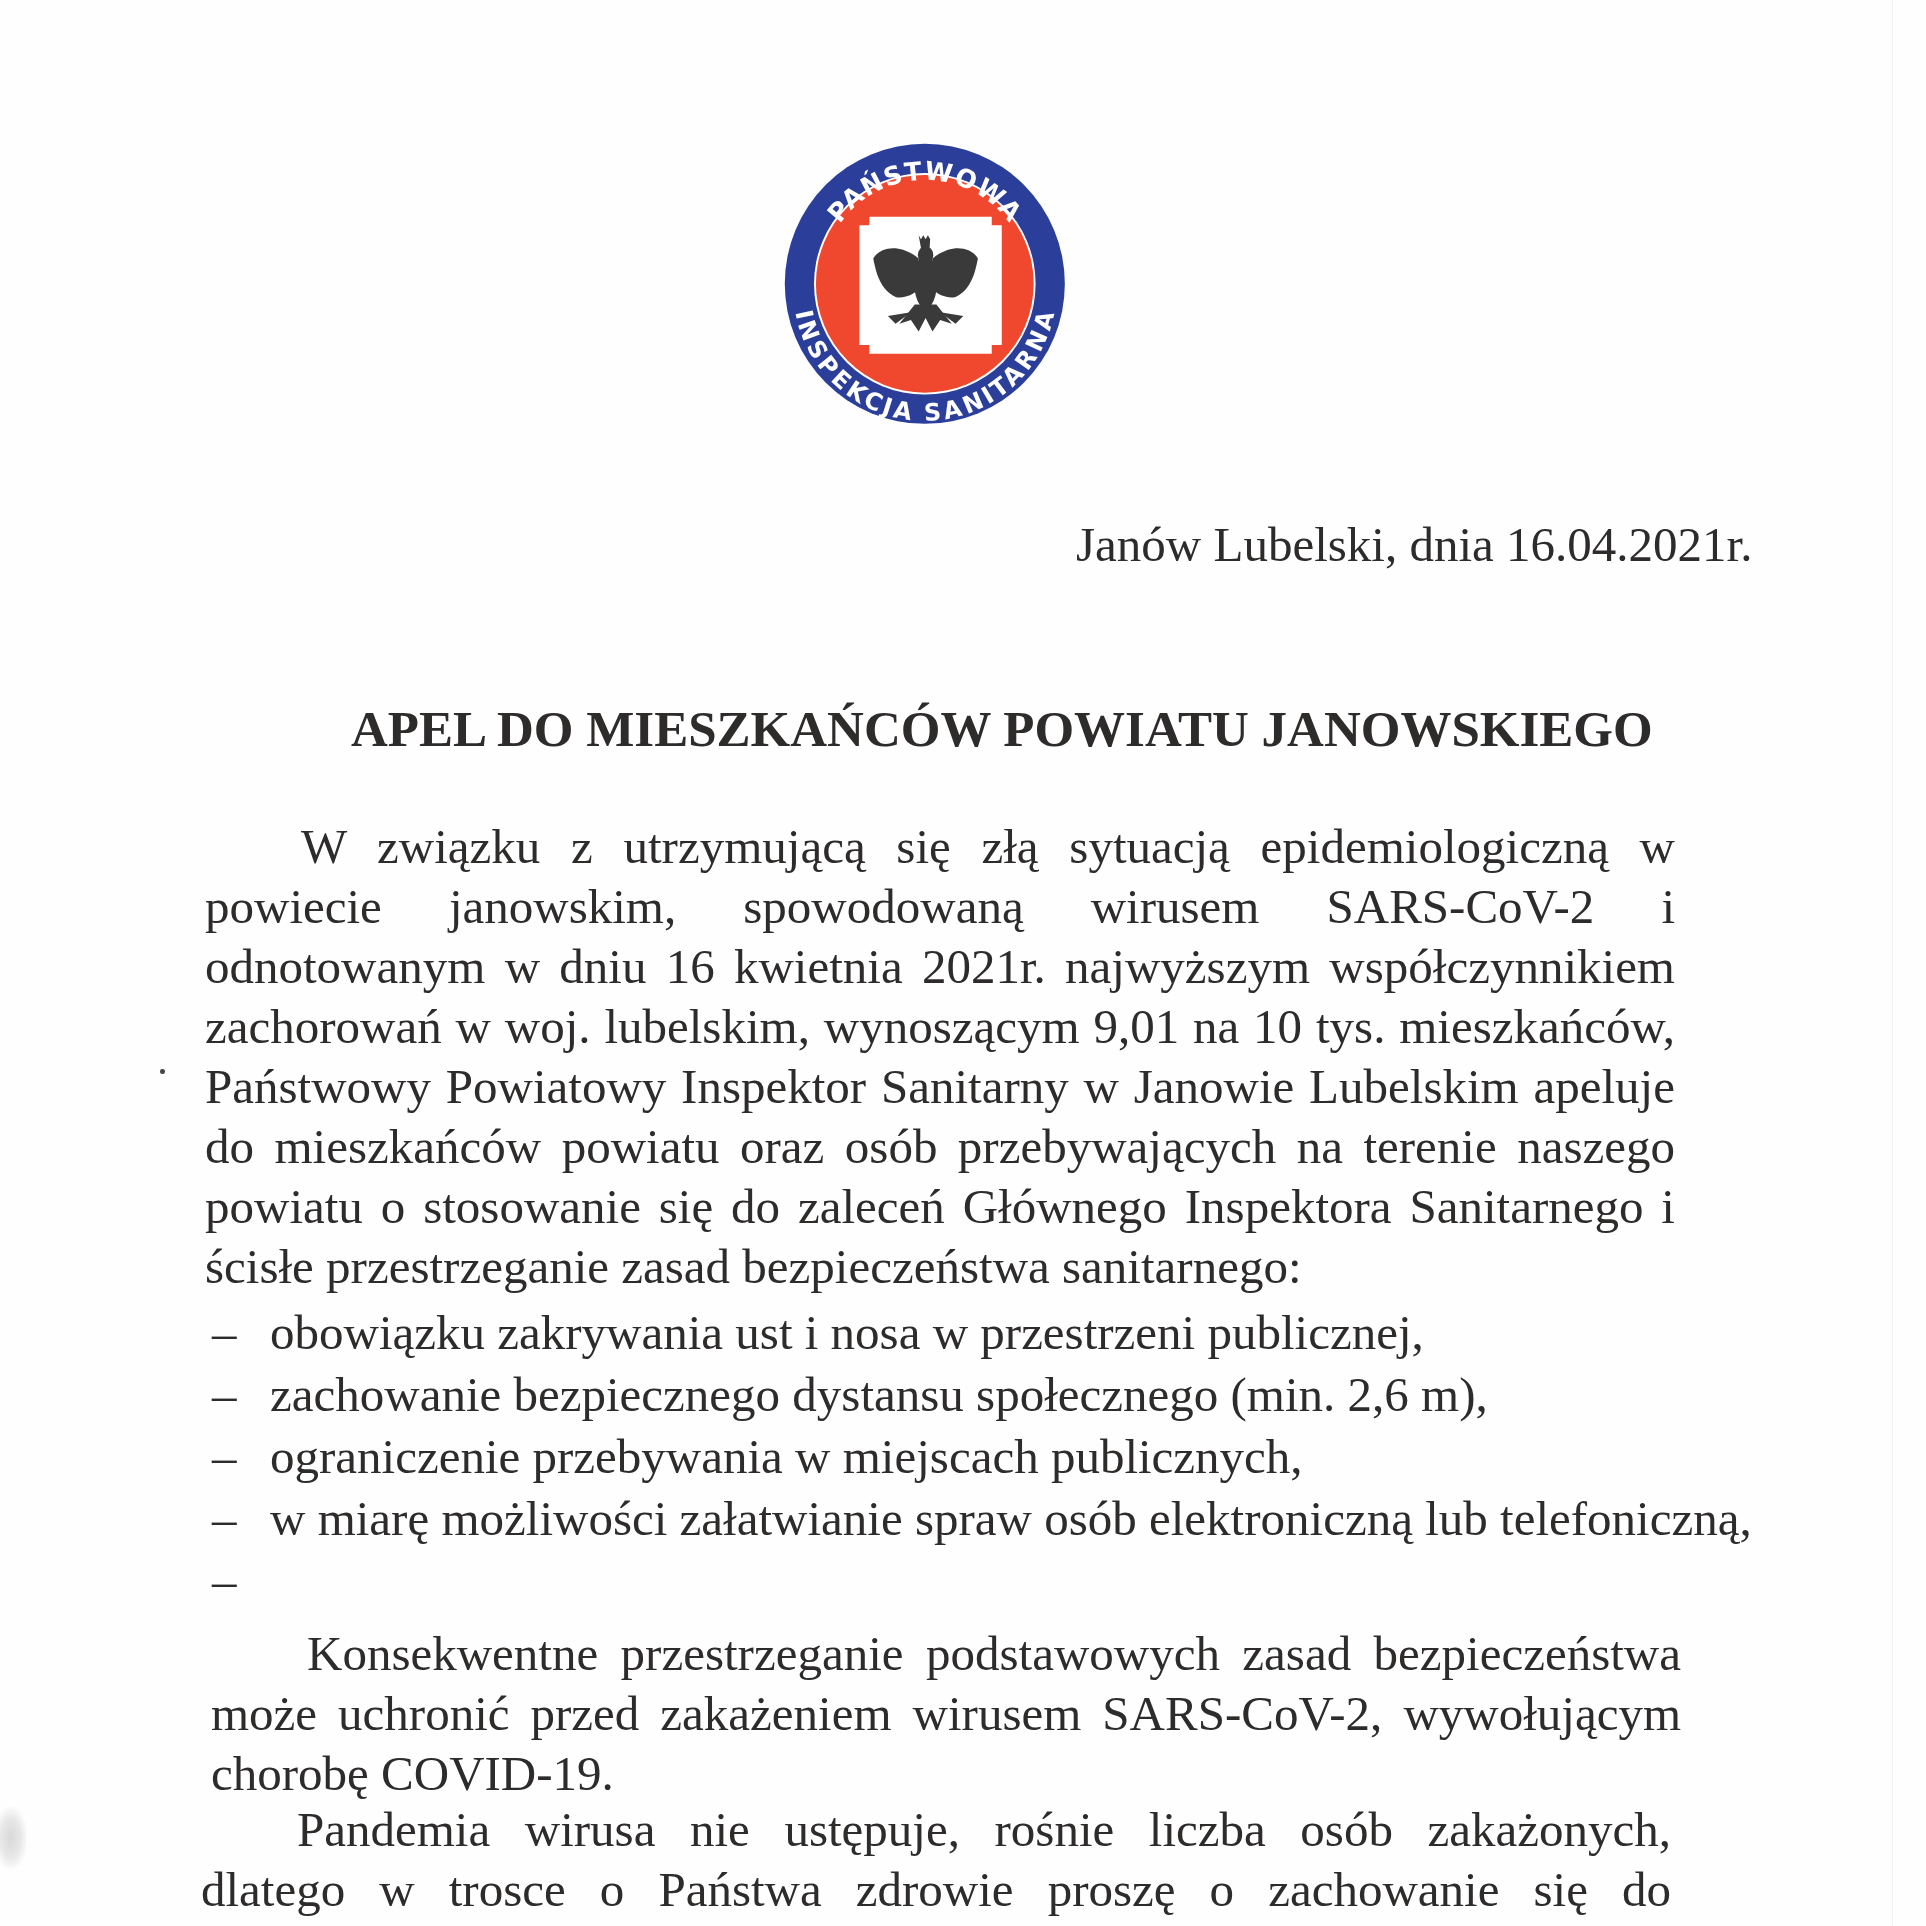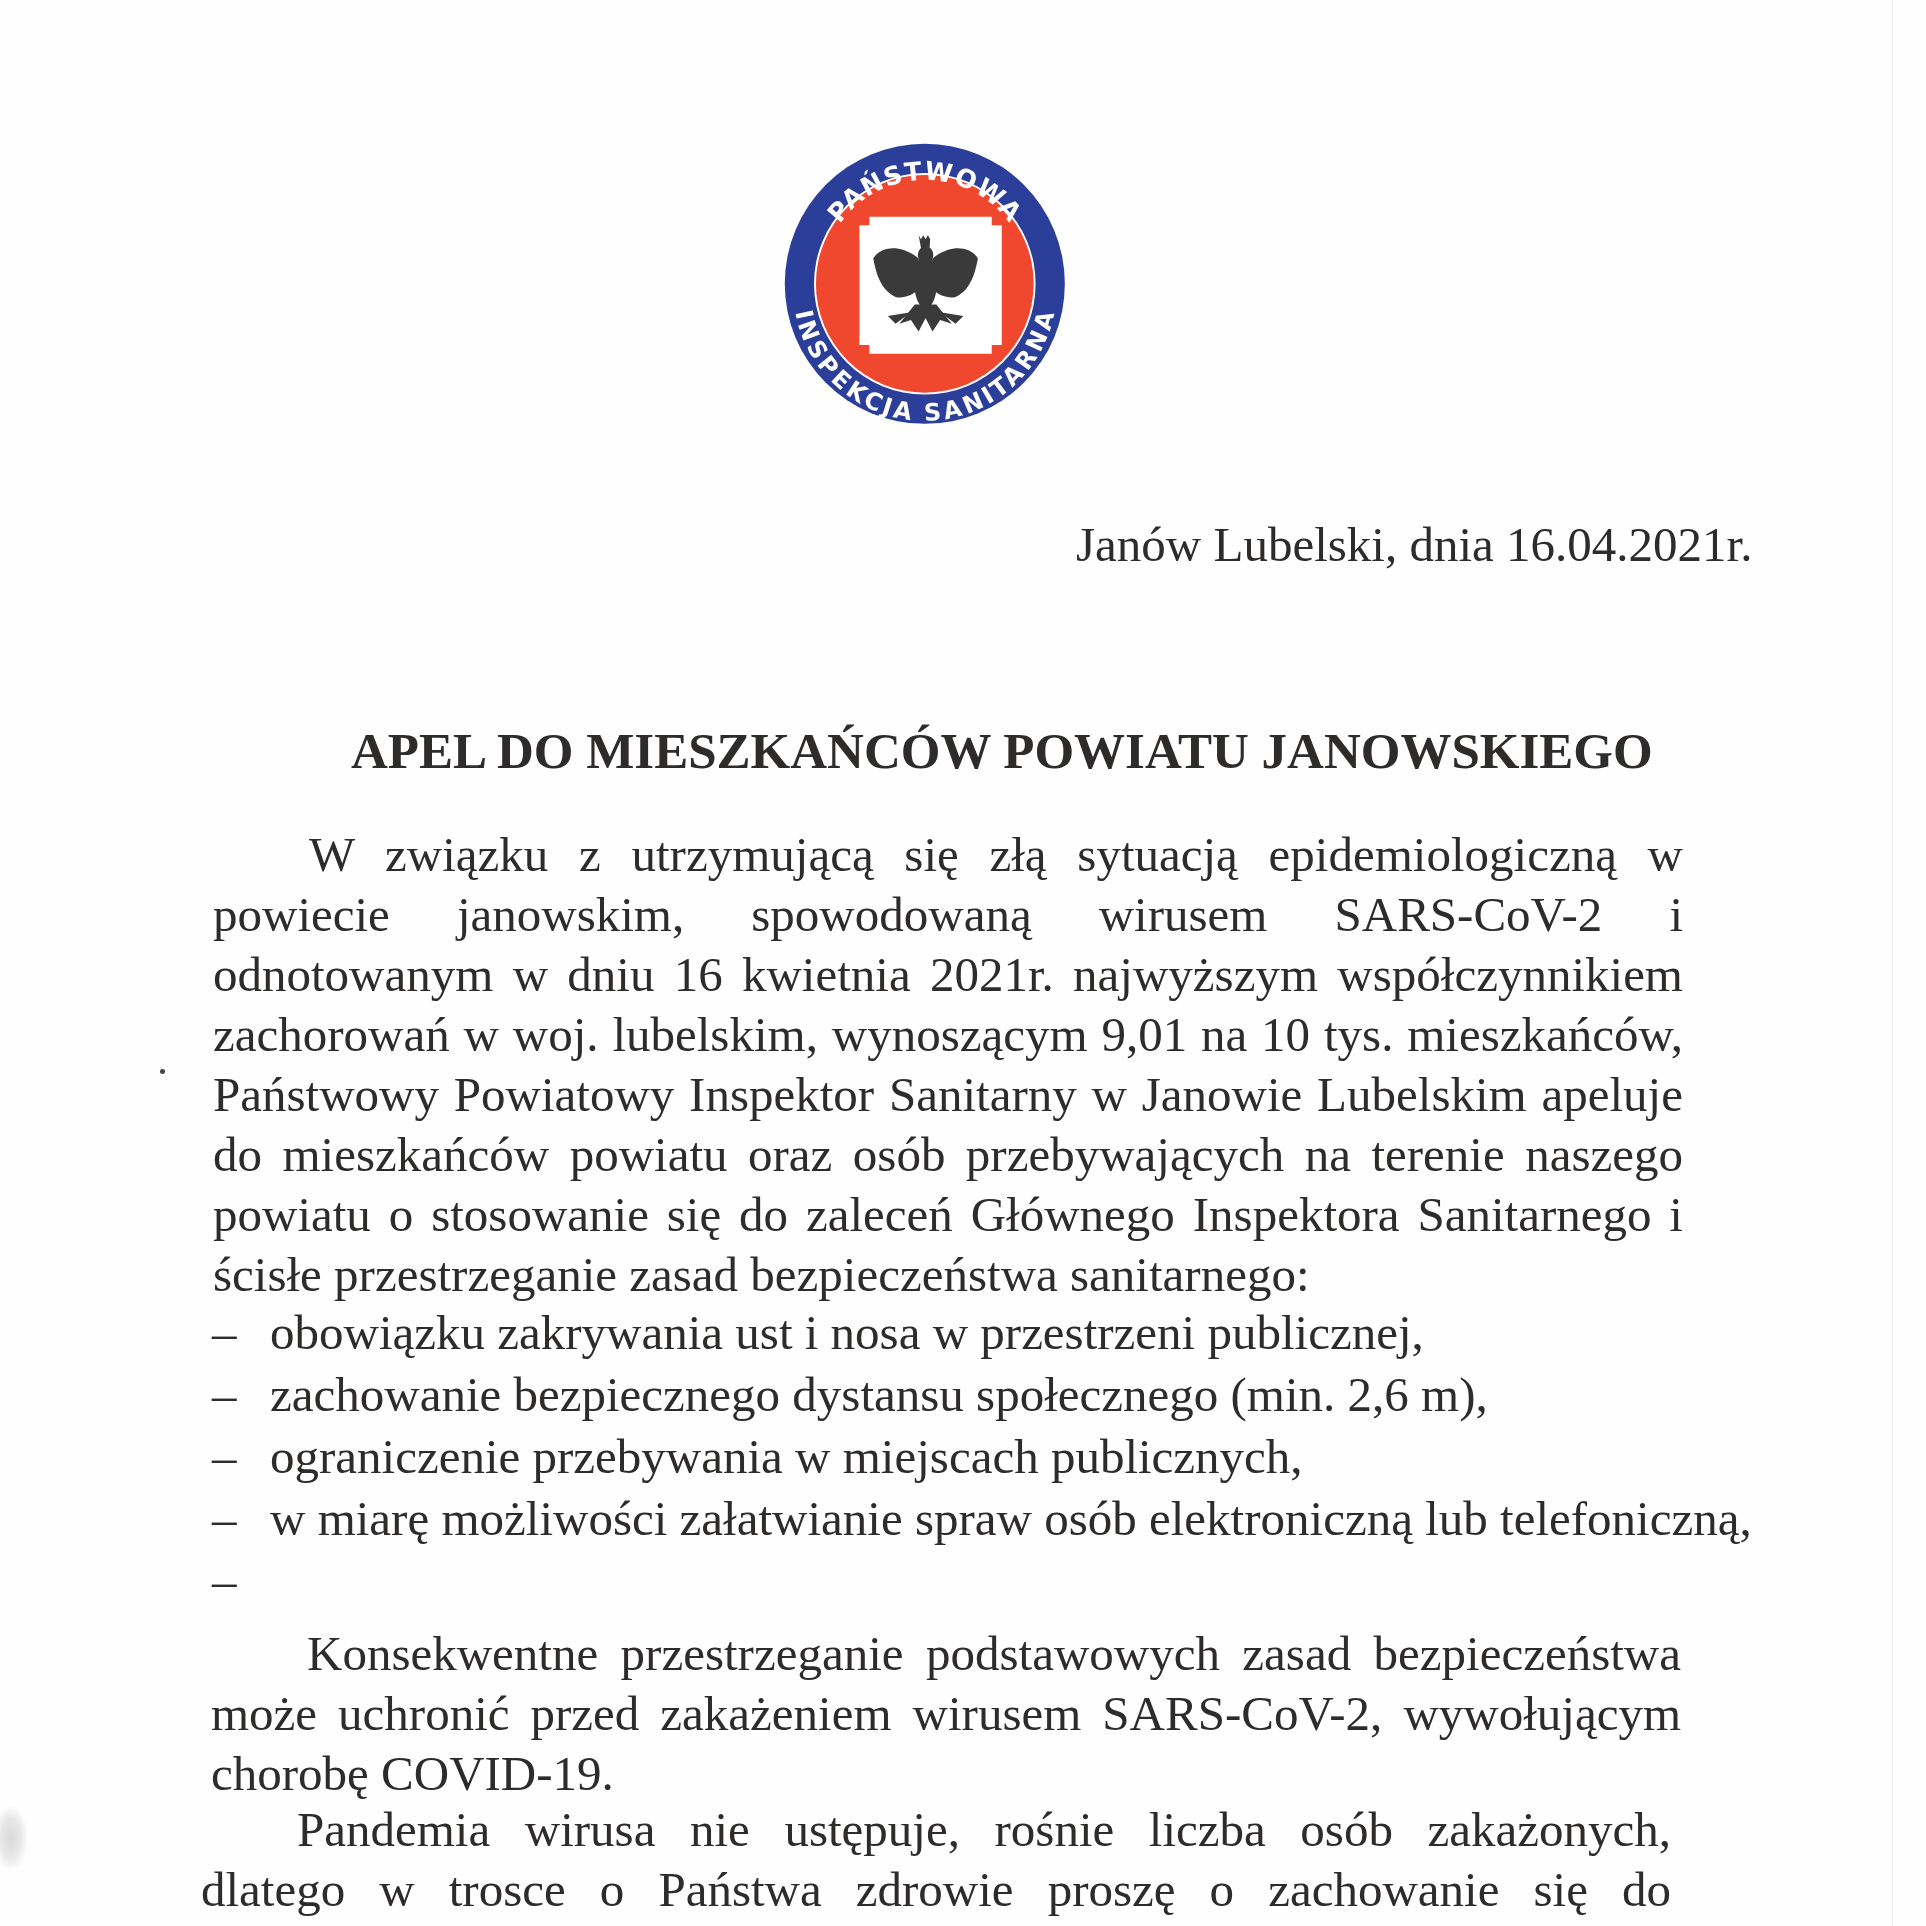--- a/index.html
+++ b/index.html
@@ -11,21 +11,21 @@
   .scan-edge { position: absolute; left: 1892px; top: 0; width: 1.2px; height: 2702px; background: #f3f3f1; }
   .smudge { position: absolute; left: 0; top: 1807px; width: 27px; height: 62px;
             background: radial-gradient(ellipse at 40% 50%, #d9d9d9 0%, #e8e8e8 45%, rgba(255,255,255,0) 75%); }
 
   
   .logo { position: absolute; left: 784px; top: 143px; width: 282px; height: 282px; }
   .logo svg { width: 100%; height: 100%; display: block; }
 
   .date { position: absolute; left: 1076px; top: 516px; font-size: 49px; line-height: 58px; white-space: nowrap; }
 
-  .title { position: absolute; left: 351px; top: 720px; font-size: 51px; font-weight: bold;
+  .title { position: absolute; left: 351px; top: 698px; font-size: 51px; font-weight: bold;
            line-height: 62px; white-space: nowrap; letter-spacing: 0px; }
 
   .body-text { position: absolute; left: 201px; width: 1470px; font-size: 49px; line-height: 60px;
                text-align: justify; }
   .p1 { top: 813px; }
   .p1 .indent { display: inline-block; width: 96px; }
   .bullet-list { position: absolute; left: 212px; top: 1302px; width: 1464px; margin: 0; padding: 0; list-style: none; }
   .bullet-list li { position: relative; font-size: 49px; line-height: 62px; height: 62px; white-space: nowrap; }
   .bullet-list .dash { position: absolute; left: 0; top: 0; width: 23px; }
   .bullet-list .item-text { position: absolute; left: 58px; top: 0; }
@@ -74,21 +74,21 @@
       </text>
     </svg>
   </div>
 
   <div class="date">Janów Lubelski, dnia 16.04.2021r.</div>
 
   <div class="title">APEL DO MIESZKAŃCÓW POWIATU JANOWSKIEGO</div>
 
   <div class="stray-dot"></div>
 
-  <p class="body-text p1" style="margin:12px;">
+  <p class="body-text p1" style="margin:4px;">
     <span class="indent"></span><span>W związku z utrzymującą się złą sytuacją epidemiologiczną w powiecie janowskim, spowodowaną wirusem SARS-CoV-2 i odnotowanym w dniu 16 kwietnia 2021r. najwyższym współczynnikiem zachorowań w woj. lubelskim, wynoszącym 9,01 na 10 tys. mieszkańców, Państwowy Powiatowy Inspektor Sanitarny w Janowie Lubelskim apeluje do mieszkańców powiatu oraz osób przebywających na terenie naszego powiatu o stosowanie się do zaleceń Głównego Inspektora Sanitarnego i ścisłe przestrzeganie zasad bezpieczeństwa sanitarnego:</span>
   </p>
 
   <ul class="bullet-list">
     <li>
         <span class="dash">–</span>
         <span class="item-text">obowiązku zakrywania ust i nosa w przestrzeni publicznej,</span>
       </li>
     <li>
         <span class="dash">–</span>

